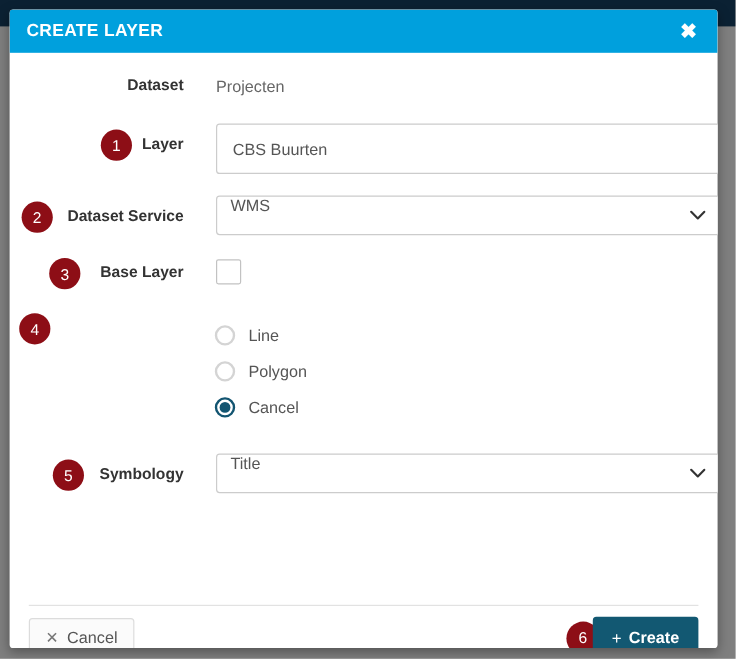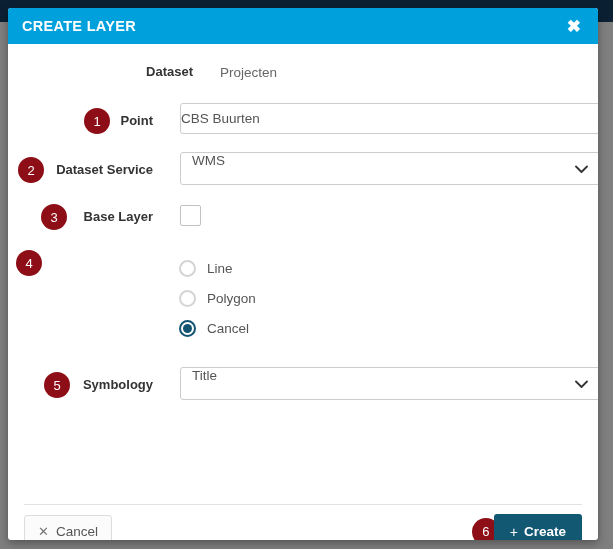--- a/index.html
+++ b/index.html
@@ -89,24 +89,24 @@
     justify-content: center;
     top: -4px;
     z-index: 5;
   }
   .field-col {
     flex: 1 1 auto;
     padding-left: 27px;
   }
   .text-input {
     width: 420px;
-    height: 31px;
+    height: 42px;
     border: 1px solid #cccccc;
     border-radius: 3px;
-    padding: 0 0;
+    padding: 0 13px;
     font-size: 13.5px;
     color: #555555;
     font-family: "Liberation Sans", sans-serif;
     background: #ffffff;
     outline: none;
   }
   .select-wrap {
     position: relative;
     width: 420px;
     height: 33px;
@@ -238,33 +238,33 @@
 
 <div class="modal">
 
   <div class="modal-header">
     <span class="modal-title">CREATE LAYER</span>
     <span class="close-icon">✖</span>
   </div>
 
   <div class="modal-body">
 
-    <div class="form-row" style="margin-top:18px;margin-left:40px;">
+    <div class="form-row" style="margin-top:18px;">
       <div class="label-col">
         <span class="label-text">Dataset</span>
       </div>
       <div class="field-col">
         <span style="font-size:13.5px;color:#666666;line-height:20px;display:inline-block;padding-top:1px;text-align:right;">Projecten</span>
       </div>
     </div>
 
     <div class="form-row" style="margin-top:20px;">
       <div class="label-col" style="padding-top:8px;">
         <span class="badge" style="left:76px;top:5px;">1</span>
-        <span class="label-text">Point</span>
+        <span class="label-text">Layer</span>
       </div>
       <div class="field-col">
         <input class="text-input" type="text" value="CBS Buurten" style="">
       </div>
     </div>
 
     <div class="form-row" style="margin-top:18px;">
       <div class="label-col" style="padding-top:8px;">
         <span class="badge" style="left:10px;top:5px;">2</span>
         <span class="label-text">Dataset Service</span>

